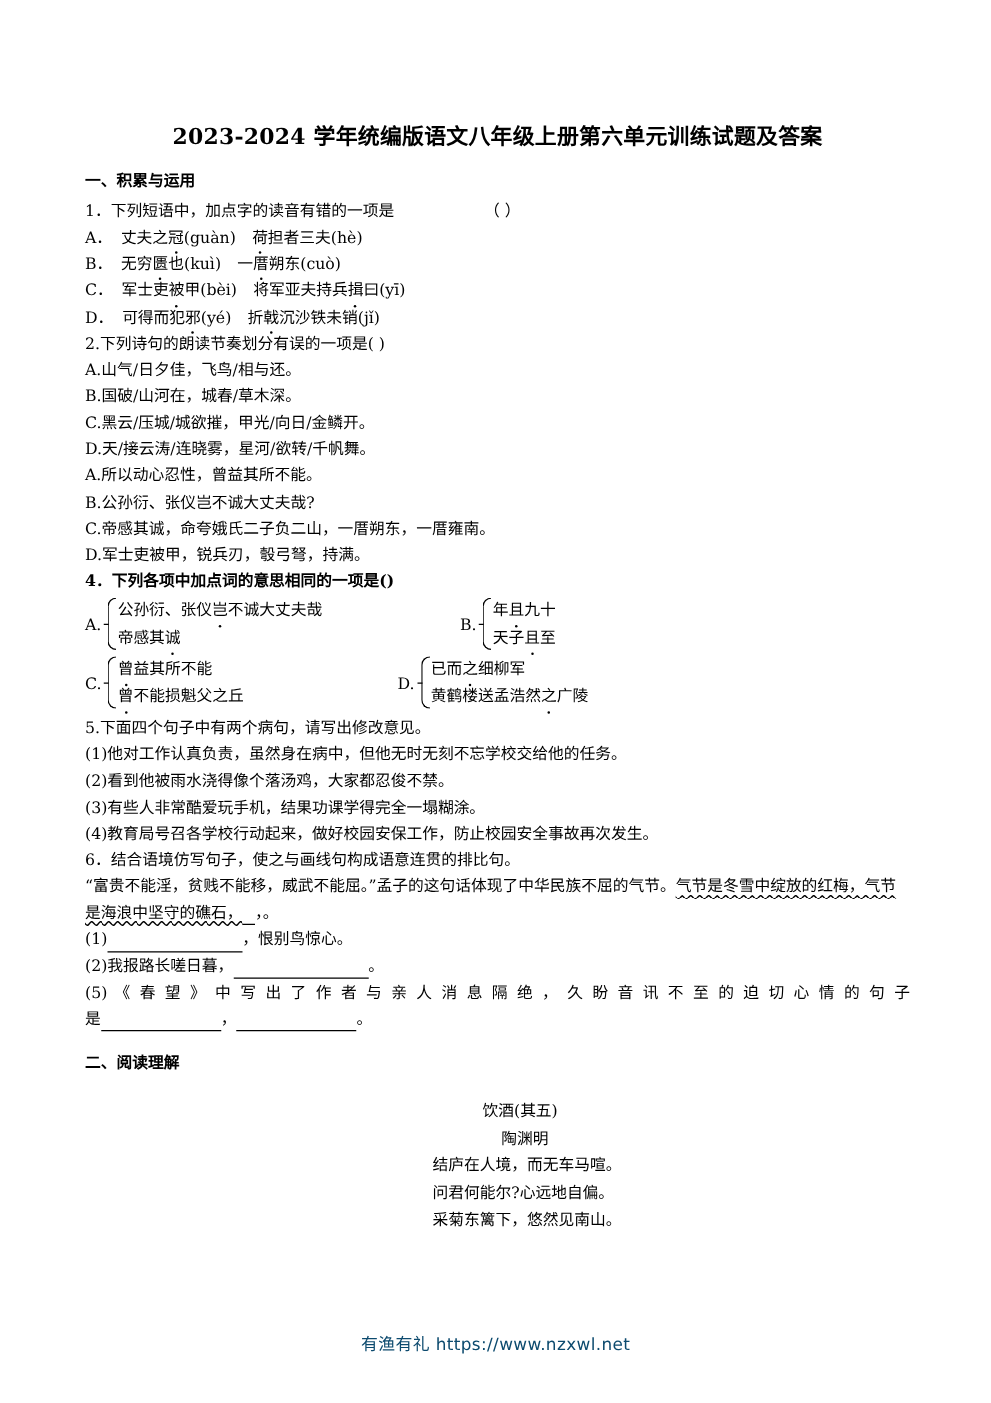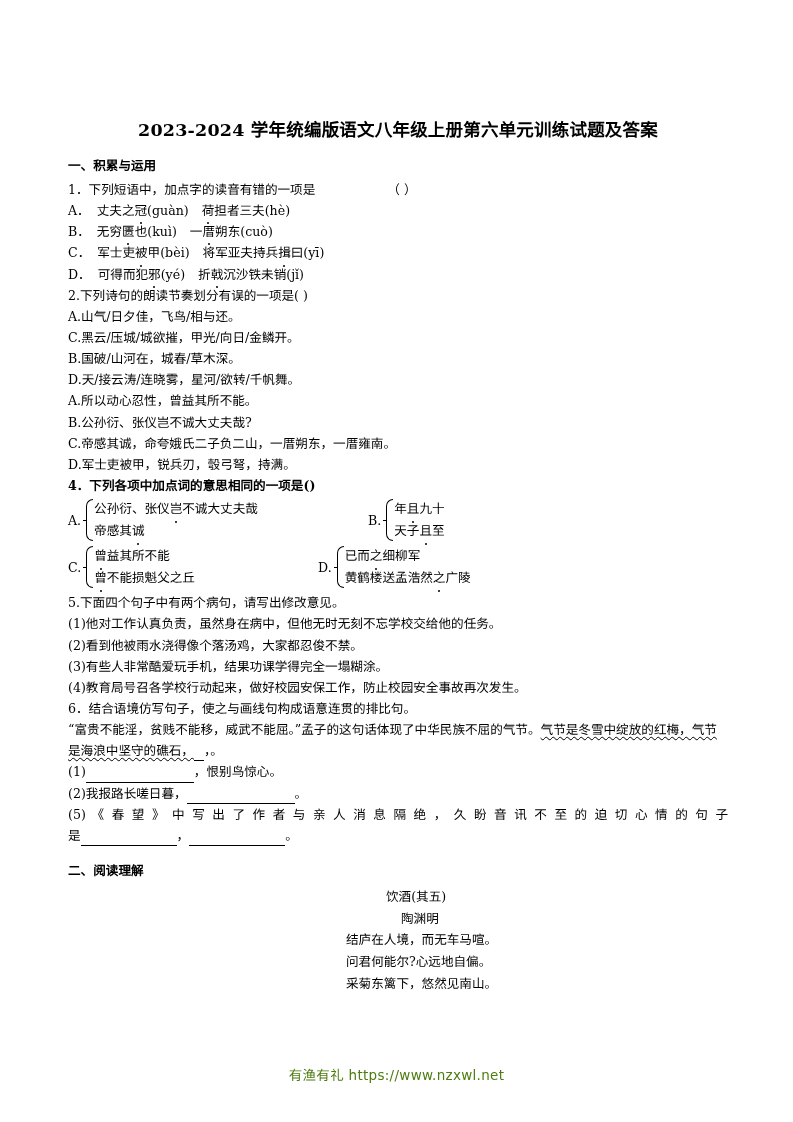--- a/index.html
+++ b/index.html
@@ -19,21 +19,21 @@
     position: absolute;
     left: 0; top: 0;
     width: 793px;
     height: 1122px;
     box-sizing: border-box;
     padding: 0;
   }
   .content {
     position: absolute;
     left: 68px;
-    top: 116px;
+    top: 95px;
     width: 660px;
   }
   .doc-title {
     text-align: center;
     font-size: 17.5px;
     font-weight: bold;
     letter-spacing: 0.2px;
     margin: 0 0 11px 0;
     font-family: "DejaVu Serif", "Liberation Serif", serif;
     white-space: nowrap;
@@ -162,40 +162,40 @@
   .justified {
     font-size: 12.6px;
     line-height: 1.68;
     text-align: justify;
     text-align-last: justify;
     margin: 0;
   }
 
   
   .poem {
-    margin-top: 5px;
+    margin-top: 18px;
   }
   .poem-line {
     font-size: 12.6px;
     line-height: 1.72;
     margin: 0;
     padding-left: 278px;
     white-space: nowrap;
   }
   .poem-title { padding-left: 318px; }
   .poem-author { padding-left: 333px; }
 
   .footer {
     position: absolute;
     left: 0;
     top: 1064px;
     width: 793px;
     text-align: center;
     font-size: 13.5px;
-    color: #4d7c0f;
+    color: #0c4a6e;
     font-family: "DejaVu Sans", "Liberation Sans", sans-serif;
     letter-spacing: 0.3px;
   }
 </style>
 </head>
 <body>
 
 <div class="page">
   <div class="content">
 
@@ -218,22 +218,22 @@
     <div class="line">
       <span>C．</span><span class="sp-xs"></span><span>军士吏</span><span class="dot">被</span><span>甲(bèi)</span><span class="sp-sm"></span><span>将军亚夫持兵</span><span class="dot">揖</span><span>曰(yī)</span>
     </div>
 
     <div class="line">
       <span>D．</span><span class="sp-xs"></span><span>可得而犯</span><span class="dot">邪</span><span>(yé)</span><span class="sp-sm"></span><span>折</span><span class="dot">戟</span><span>沉沙铁未销(jǐ)</span>
     </div>
 
     <div class="line">2.下列诗句的朗读节奏划分有误的一项是(        )</div>
     <div class="line">A.山气/日夕佳，飞鸟/相与还。</div>
+    <div class="line">B.国破/山河在，城春/草木深。</div>
     <div class="line">C.黑云/压城/城欲摧，甲光/向日/金鳞开。</div>
-    <div class="line">B.国破/山河在，城春/草木深。</div>
     <div class="line">D.天/接云涛/连晓雾，星河/欲转/千帆舞。</div>
 
     <div class="line">A.所以动心忍性，曾益其所不能。</div>
     <div class="line">B.公孙衍、张仪岂不诚大丈夫哉?</div>
     <div class="line">C.帝感其诚，命夸娥氏二子负二山，一厝朔东，一厝雍南。</div>
     <div class="line">D.军士吏被甲，锐兵刃，彀弓弩，持满。</div>
 
     <div class="line q-num-bold">4．下列各项中加点词的意思相同的一项是()</div>
 
     <div class="q4-block">

